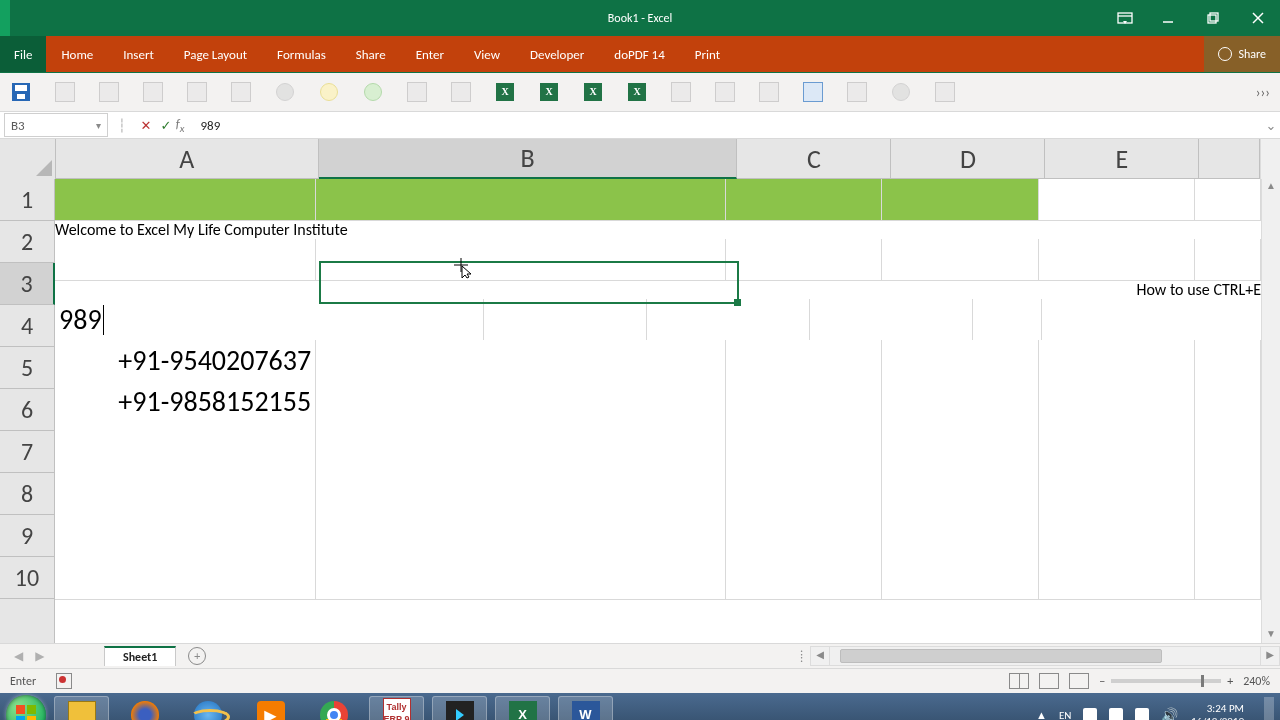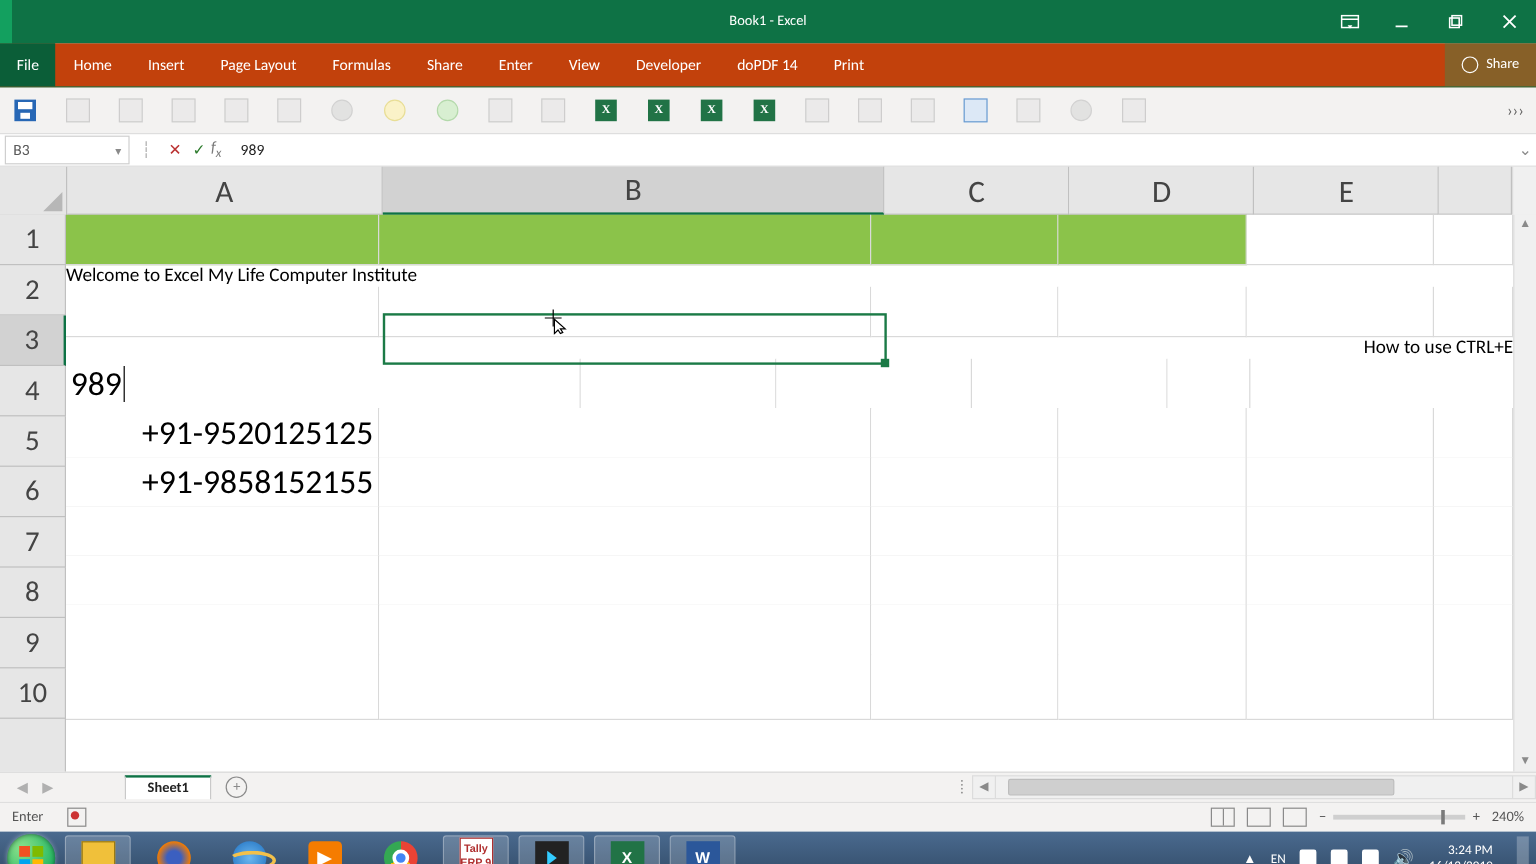--- a/index.html
+++ b/index.html
@@ -554,30 +554,30 @@
       <div class="cell cw-B left">
         <span>989</span>
           <span class="caret"></span>
       </div>
       <div class="cell cw-C"></div>
       <div class="cell cw-D"></div>
       <div class="cell cw-E"></div>
       <div class="cell cw-F"></div>
     </div>
 
-
-
     <div class="row">
-      <div class="cell cw-A right">+91-9520125125</div>
+      <div class="cell cw-A right">+91-9540207637</div>
       <div class="cell cw-B"></div>
       <div class="cell cw-C"></div>
       <div class="cell cw-D"></div>
       <div class="cell cw-E"></div>
       <div class="cell cw-F"></div>
     </div>
+
+
 
     <div class="row">
       <div class="cell cw-A right">+91-9858152155</div>
       <div class="cell cw-B"></div>
       <div class="cell cw-C"></div>
       <div class="cell cw-D"></div>
       <div class="cell cw-E"></div>
       <div class="cell cw-F"></div>
     </div>
 

